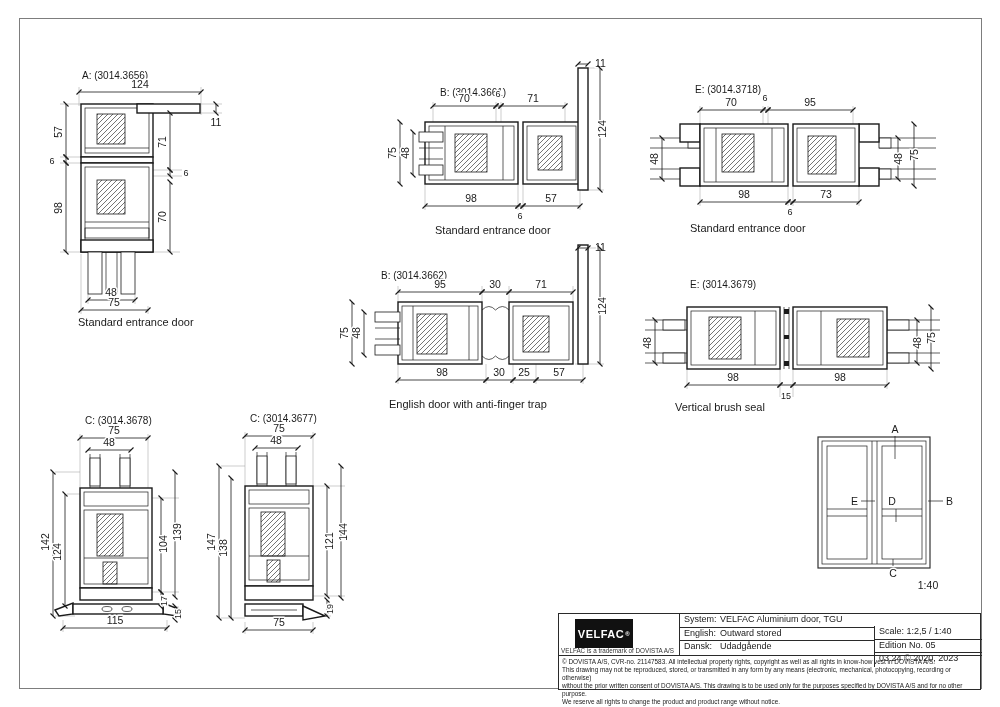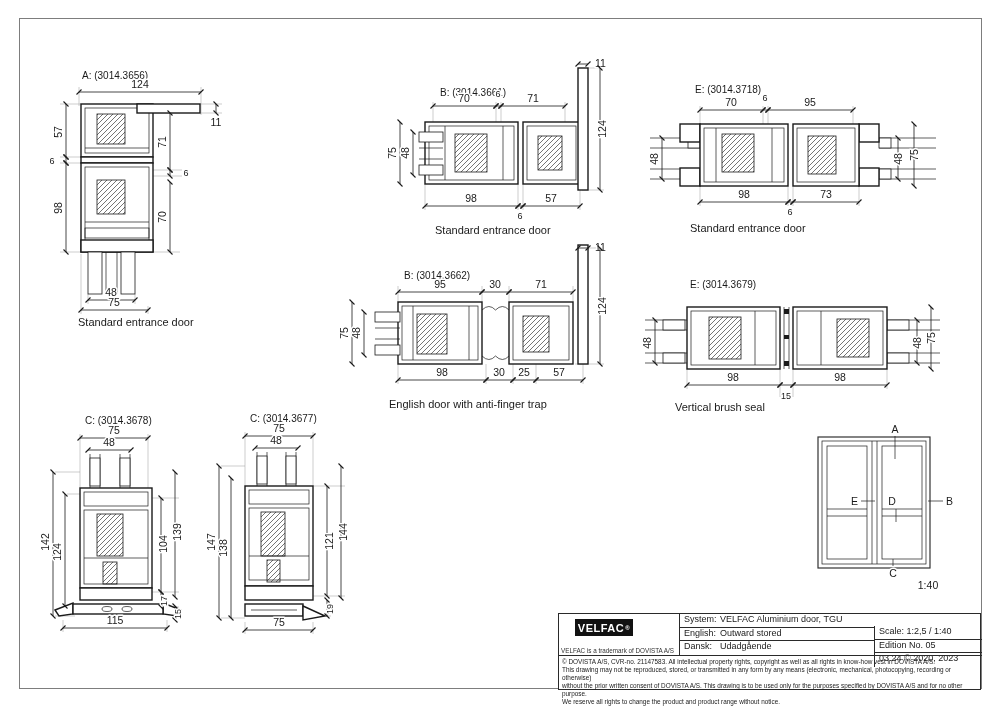--- a/index.html
+++ b/index.html
@@ -17,21 +17,21 @@
   .i  { fill:none; stroke:#1a1a1a; stroke-width:0.7px; }
   .hz { fill:url(#h); stroke:#1a1a1a; stroke-width:0.8px; }
   .g  { fill:#fff; stroke:#1a1a1a; stroke-width:0.8px; }
   .gl { stroke:#1a1a1a; stroke-width:0.7px; }
   .blk{ fill:#1a1a1a; }
   .d  { stroke:#1a1a1a; stroke-width:0.8px; marker-start:url(#tk); marker-end:url(#tk); }
   .x  { stroke:#9a9a9a; stroke-width:0.5px; }
   
   .tblock { position:absolute; left:558px; top:613px; width:423px; height:77px; border:1px solid #2a2a2a; box-sizing:border-box; background:#fff; }
   .tb-left  { position:absolute; left:0; top:0; width:121px; height:41px; border-right:1px solid #2a2a2a; box-sizing:border-box; }
-  .tb-logo  { position:absolute; left:16px; top:5px; width:58px; height:17px; background:#111; color:#fff;
+  .tb-logo  { position:absolute; left:16px; top:5px; width:58px; height:29px; background:#111; color:#fff;
               display:flex; align-items:center; justify-content:center; font-weight:bold; font-size:11px; letter-spacing:.5px; }
   .tb-logo .reg { font-size:6px; vertical-align:super; margin-left:1px; }
   .tb-tm    { position:absolute; left:2px; bottom:1px; font-size:6.3px; white-space:nowrap; color:#333; }
   .tb-mid   { position:absolute; left:121px; top:0; width:194px; height:41px; }
   .tb-right { position:absolute; left:315px; top:0; width:108px; height:41px; border-left:1px solid #2a2a2a; box-sizing:border-box;margin-top:12px; }
   .tb-row   { height:13.66px; border-bottom:1px solid #2a2a2a; box-sizing:border-box; display:flex; align-items:flex-start; font-size:9px; padding-left:4px; white-space:nowrap; }
   .tb-row:last-child { border-bottom:none; }
   .tb-label { width:36px; flex:none; }
   .tb-copy  { position:absolute; left:0; top:41px; width:423px; height:36px; border-top:1px solid #2a2a2a; box-sizing:border-box;
               font-size:6.4px; line-height:7.9px; padding:2px 3px; color:#222; }
@@ -246,21 +246,21 @@
       <line class="d" x1="138" y1="122" x2="143" y2="122"></line>
       <text class="sm" x="140" y="135" text-anchor="middle">6</text>
       <line class="d" x1="143" y1="122" x2="209" y2="122"></line>
       <text x="176" y="118" text-anchor="middle">73</text>
     </g>
   </svg>
   <div class="dcap" style="left:40px;top:142px">Standard entrance door</div>
 </div>
 
 <div class="detail" style="left:345px;top:240px;width:280px;height:175px">
-  <div class="dtitle" style="left:59px;top:30px">B: (3014.3662)</div>
+  <div class="dtitle" style="left:36px;top:30px">B: (3014.3662)</div>
   <svg width="280" height="175">
     <g>
       <line class="x" x1="53" y1="46" x2="53" y2="62"></line>
         <line class="x" x1="137" y1="46" x2="137" y2="62"></line>
       <line class="x" x1="164" y1="46" x2="164" y2="62"></line>
         <line class="x" x1="228" y1="46" x2="228" y2="62"></line>
       <line class="x" x1="53" y1="124" x2="53" y2="144"></line>
         <line class="x" x1="141" y1="124" x2="141" y2="144"></line>
       <line class="x" x1="168" y1="124" x2="168" y2="144"></line>
         <line class="x" x1="191" y1="124" x2="191" y2="144"></line>

